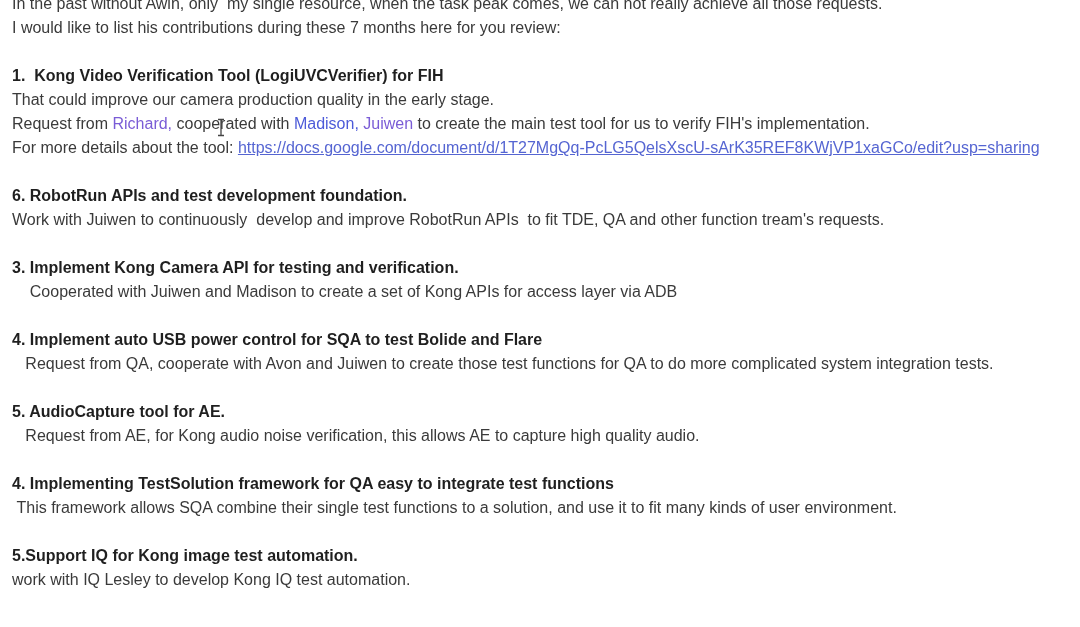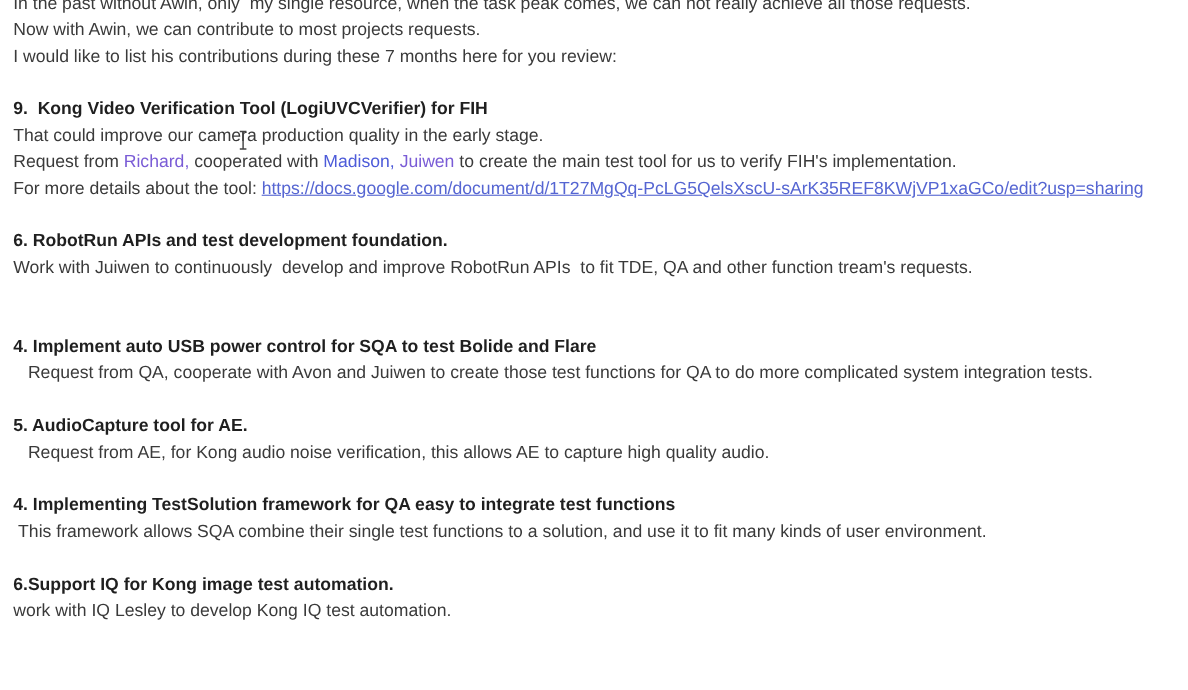--- a/index.html
+++ b/index.html
@@ -46,42 +46,45 @@
     pointer-events: none;
   }
 </style>
 </head>
 <body>
 
 <div class="doc">
 
   <div class="intro">
     <div class="line">In the past without Awin, only  my single resource, when the task peak comes, we can not really achieve all those requests.</div>
-    <div class="line">Now with Awin, we can contribute to most projects requests.</div>
     <div class="line">I would like to list his contributions during these 7 months here for you review:</div>
   </div>
 
   <div class="blank"></div>
 
   <div class="section">
-    <div class="line heading">9.  Kong Video Verification Tool (LogiUVCVerifier) for FIH</div>
+    <div class="line heading">1.  Kong Video Verification Tool (LogiUVCVerifier) for FIH</div>
     <div class="line">That could improve our camera production quality in the early stage.</div>
     <div class="line"><span>Request from </span><span class="name-purple">Richard,</span><span> cooperated with </span><span class="name-blue">Madison,</span><span> </span><span class="name-purple">Juiwen</span><span> to create the main test tool for us to verify FIH's implementation.</span></div>
     <div class="line"><span>For more details about the tool: </span><span class="doc-link">https://docs.google.com/document/d/1T27MgQq-PcLG5QelsXscU-sArK35REF8KWjVP1xaGCo/edit?usp=sharing</span></div>
   </div>
 
   <div class="blank"></div>
 
   <div class="section">
     <div class="line heading">6. RobotRun APIs and test development foundation.</div>
     <div class="line">Work with Juiwen to continuously  develop and improve RobotRun APIs  to fit TDE, QA and other function tream's requests.</div>
   </div>
 
   <div class="blank"></div>
 
+  <div class="section">
+    <div class="line heading">3. Implement Kong Camera API for testing and verification.</div>
+    <div class="line">    Cooperated with Juiwen and Madison to create a set of Kong APIs for access layer via ADB</div>
+  </div>
 
   <div class="blank"></div>
 
   <div class="section">
     <div class="line heading">4. Implement auto USB power control for SQA to test Bolide and Flare</div>
     <div class="line">   Request from QA, cooperate with Avon and Juiwen to create those test functions for QA to do more complicated system integration tests.</div>
   </div>
 
   <div class="blank"></div>
 
@@ -93,21 +96,21 @@
   <div class="blank"></div>
 
   <div class="section">
     <div class="line heading">4. Implementing TestSolution framework for QA easy to integrate test functions</div>
     <div class="line"> This framework allows SQA combine their single test functions to a solution, and use it to fit many kinds of user environment.</div>
   </div>
 
   <div class="blank"></div>
 
   <div class="section">
-    <div class="line heading">6.Support IQ for Kong image test automation.</div>
+    <div class="line heading">5.Support IQ for Kong image test automation.</div>
     <div class="line">work with IQ Lesley to develop Kong IQ test automation.</div>
   </div>
 
 </div>
 
 <svg class="cursor-ibeam" viewBox="0 0 12 19" xmlns="http://www.w3.org/2000/svg">
   <path d="M3 1.5 H9 M6 1.5 V17.5 M3 17.5 H9" stroke="#444444" stroke-width="1.3" fill="none"></path>
 </svg>
 
 </body></html>

